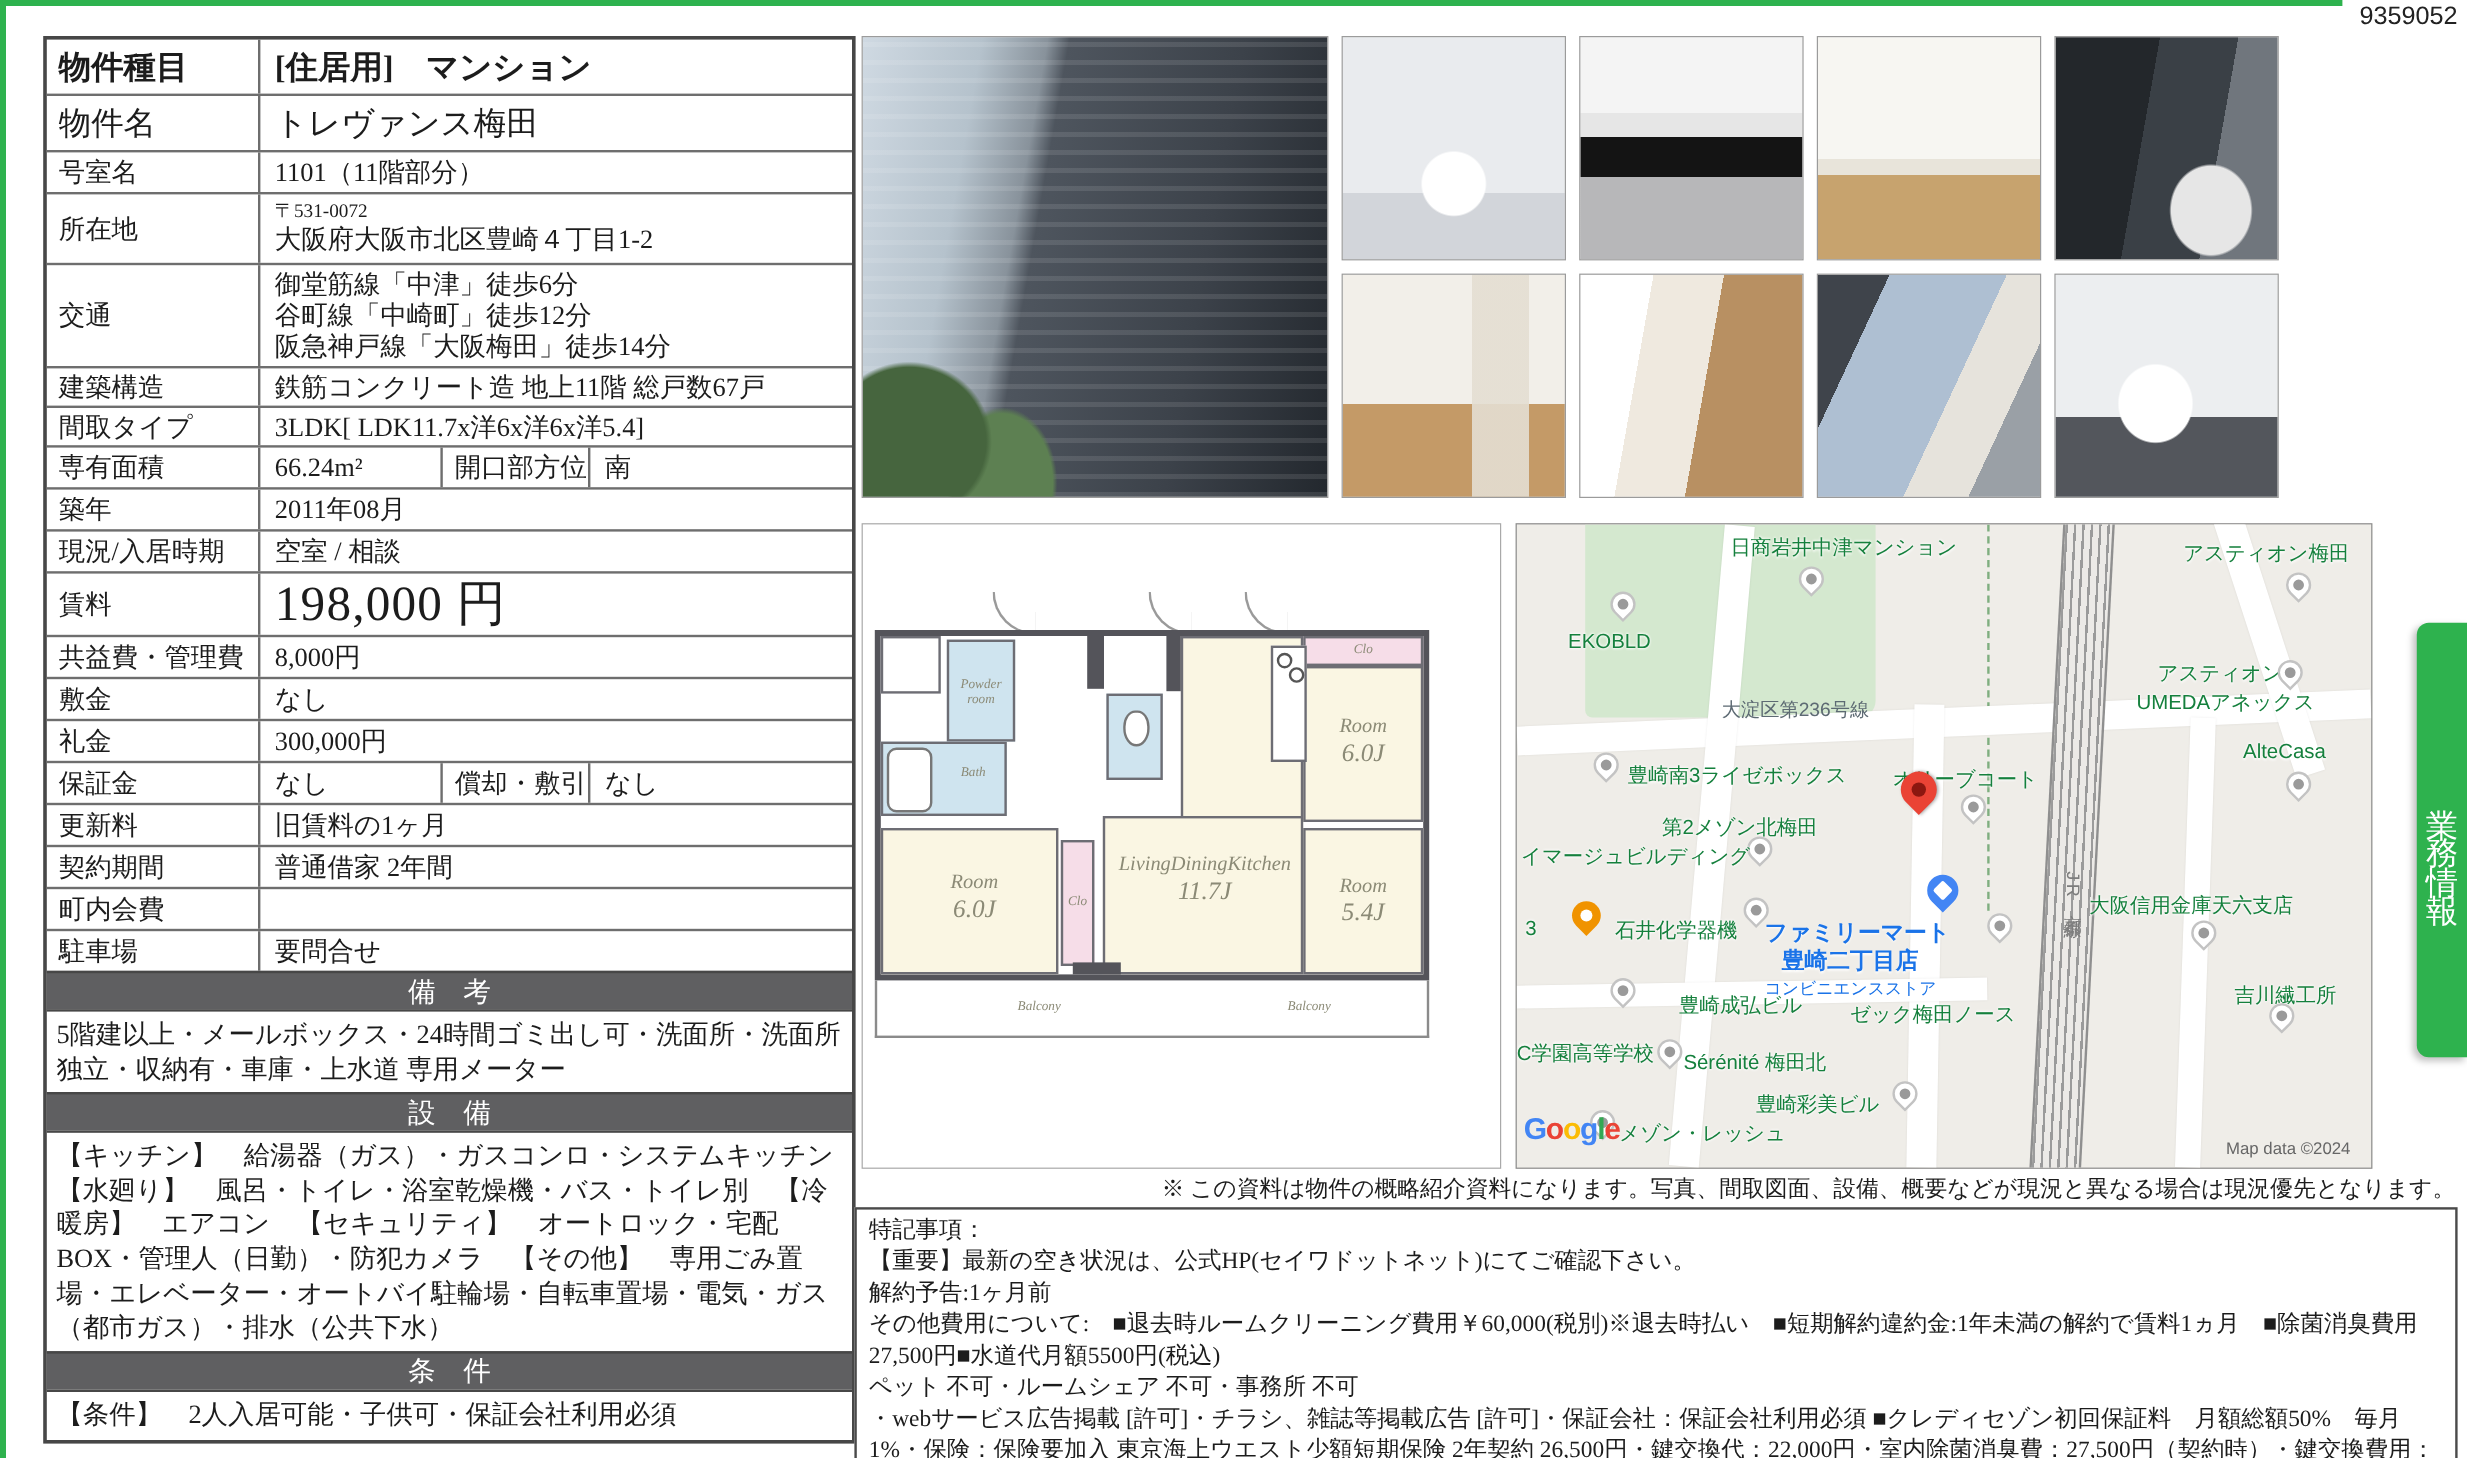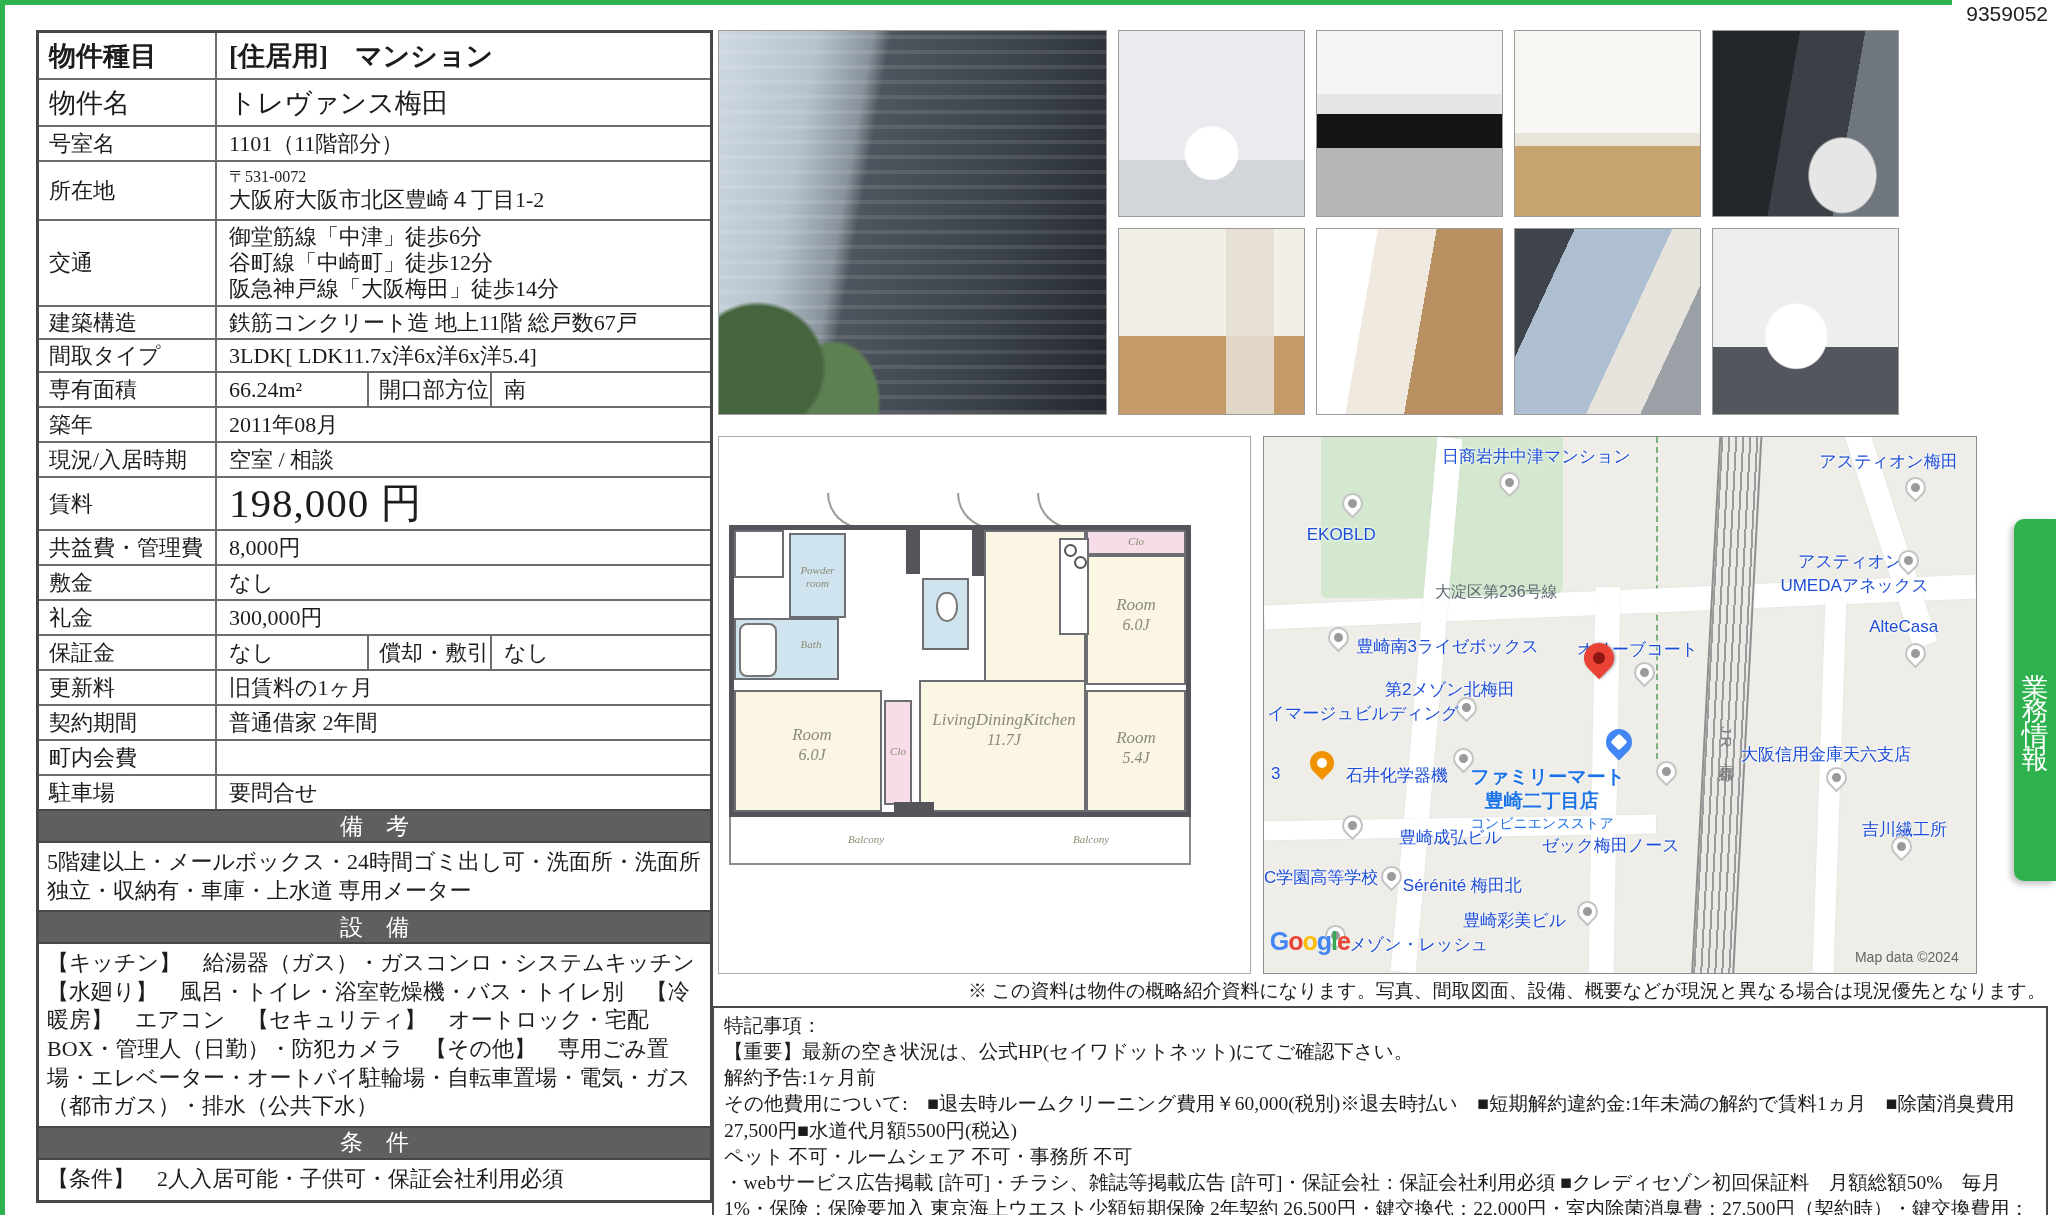--- a/index.html
+++ b/index.html
@@ -62,42 +62,42 @@
         border:1px solid #a9a9a9;box-sizing:border-box;}
   #unit{position:absolute;left:10px;top:88px;width:462px;height:292px;border:5px solid #54545a;
         background:#fff;box-sizing:border-box;}
   .fr{position:absolute;box-sizing:border-box;}
   .cream{background:#faf6e3;border:2px solid #6d6d74;}
   .blue{background:#cfe4ef;border:2px solid #6d6d74;}
   .pink{background:#f6dde8;border:2px solid #6d6d74;}
   .white{background:#fff;border:2px solid #6d6d74;}
   .plabel{position:absolute;text-align:center;color:#8b8a76;font-style:italic;line-height:1.2;}
   .plabel .nm{font-size:17px;}
-  .plabel .sz{font-size:16px;}
+  .plabel .sz{font-size:21px;}
   .tiny{font-size:11px;}
   #balc{position:absolute;left:10px;top:380px;width:462px;height:48px;border:2px solid #8b8b8b;
         border-top:none;box-sizing:border-box;}
   .arc{position:absolute;width:34px;height:34px;border-left:2px solid #9a9a9a;border-bottom:2px solid #9a9a9a;
        border-radius:0 0 0 100%;}
   .stove{position:absolute;width:9px;height:9px;border:2px solid #555;border-radius:50%;background:#fff;}
   .toiletb{position:absolute;width:18px;height:26px;background:#fff;border:2px solid #777;border-radius:45% 45% 50% 50%;}
   .tub{position:absolute;background:#fff;border:2px solid #777;border-radius:8px;}
   .wall{position:absolute;background:#54545a;}
   
   #map{position:absolute;left:1263px;top:436px;width:714px;height:538px;background:#efede8;
        border:1px solid #8d8d8d;overflow:hidden;box-sizing:border-box;
        font-family:"Liberation Sans",sans-serif;}
   .park{position:absolute;left:8%;top:0;width:34%;height:30%;background:#d4e8cf;border-radius:0 0 14px 6px;}
   .path{position:absolute;border-left:2px dashed #7fae7f;height:60%;left:55%;top:0;}
   .road{position:absolute;background:#fff;box-shadow:0 0 2px rgba(0,0,0,.08);}
   .rail{position:absolute;left:62%;top:-2%;width:5.5%;height:106%;transform:rotate(3deg);
         background:repeating-linear-gradient(90deg,#9b9b9b 0 2px,#eceae7 2px 7px);
         border-left:2px solid #8f8f8f;border-right:2px solid #8f8f8f;}
   .mk{position:absolute;}
-  .mk.label{font-size:17px;color:#1d4ed8;white-space:nowrap;text-shadow:0 1px 2px #fff,0 -1px 2px #fff;}
+  .mk.label{font-size:17px;color:#15803d;white-space:nowrap;text-shadow:0 1px 2px #fff,0 -1px 2px #fff;}
   .mk.label-sm{font-size:14px;color:#666;white-space:nowrap;}
   .mk.label-road{font-size:16px;color:#5d6a73;white-space:nowrap;}
   .mk.label-blue{font-size:19px;font-weight:bold;color:#1a73e8;white-space:nowrap;text-shadow:0 1px 2px #fff;}
   .mk.label-blue-sm{font-size:14px;color:#1a73e8;white-space:nowrap;}
   .mk.label-vert{writing-mode:vertical-rl;font-size:15px;color:#7d7d7d;letter-spacing:3px;white-space:nowrap;}
   .mk.pin{width:17px;height:17px;background:#fff;border:2px solid #c3c3c3;border-radius:50% 50% 50% 0;
           transform:rotate(-45deg);}
   .mk.pin::after{content:"";position:absolute;inset:4px;border-radius:50%;background:#9a9a9a;}
   .mk.pin-red{width:30px;height:30px;background:#ea4335;border-radius:50% 50% 50% 0;transform:rotate(-45deg);
               box-shadow:1px 1px 3px rgba(0,0,0,.35);}

